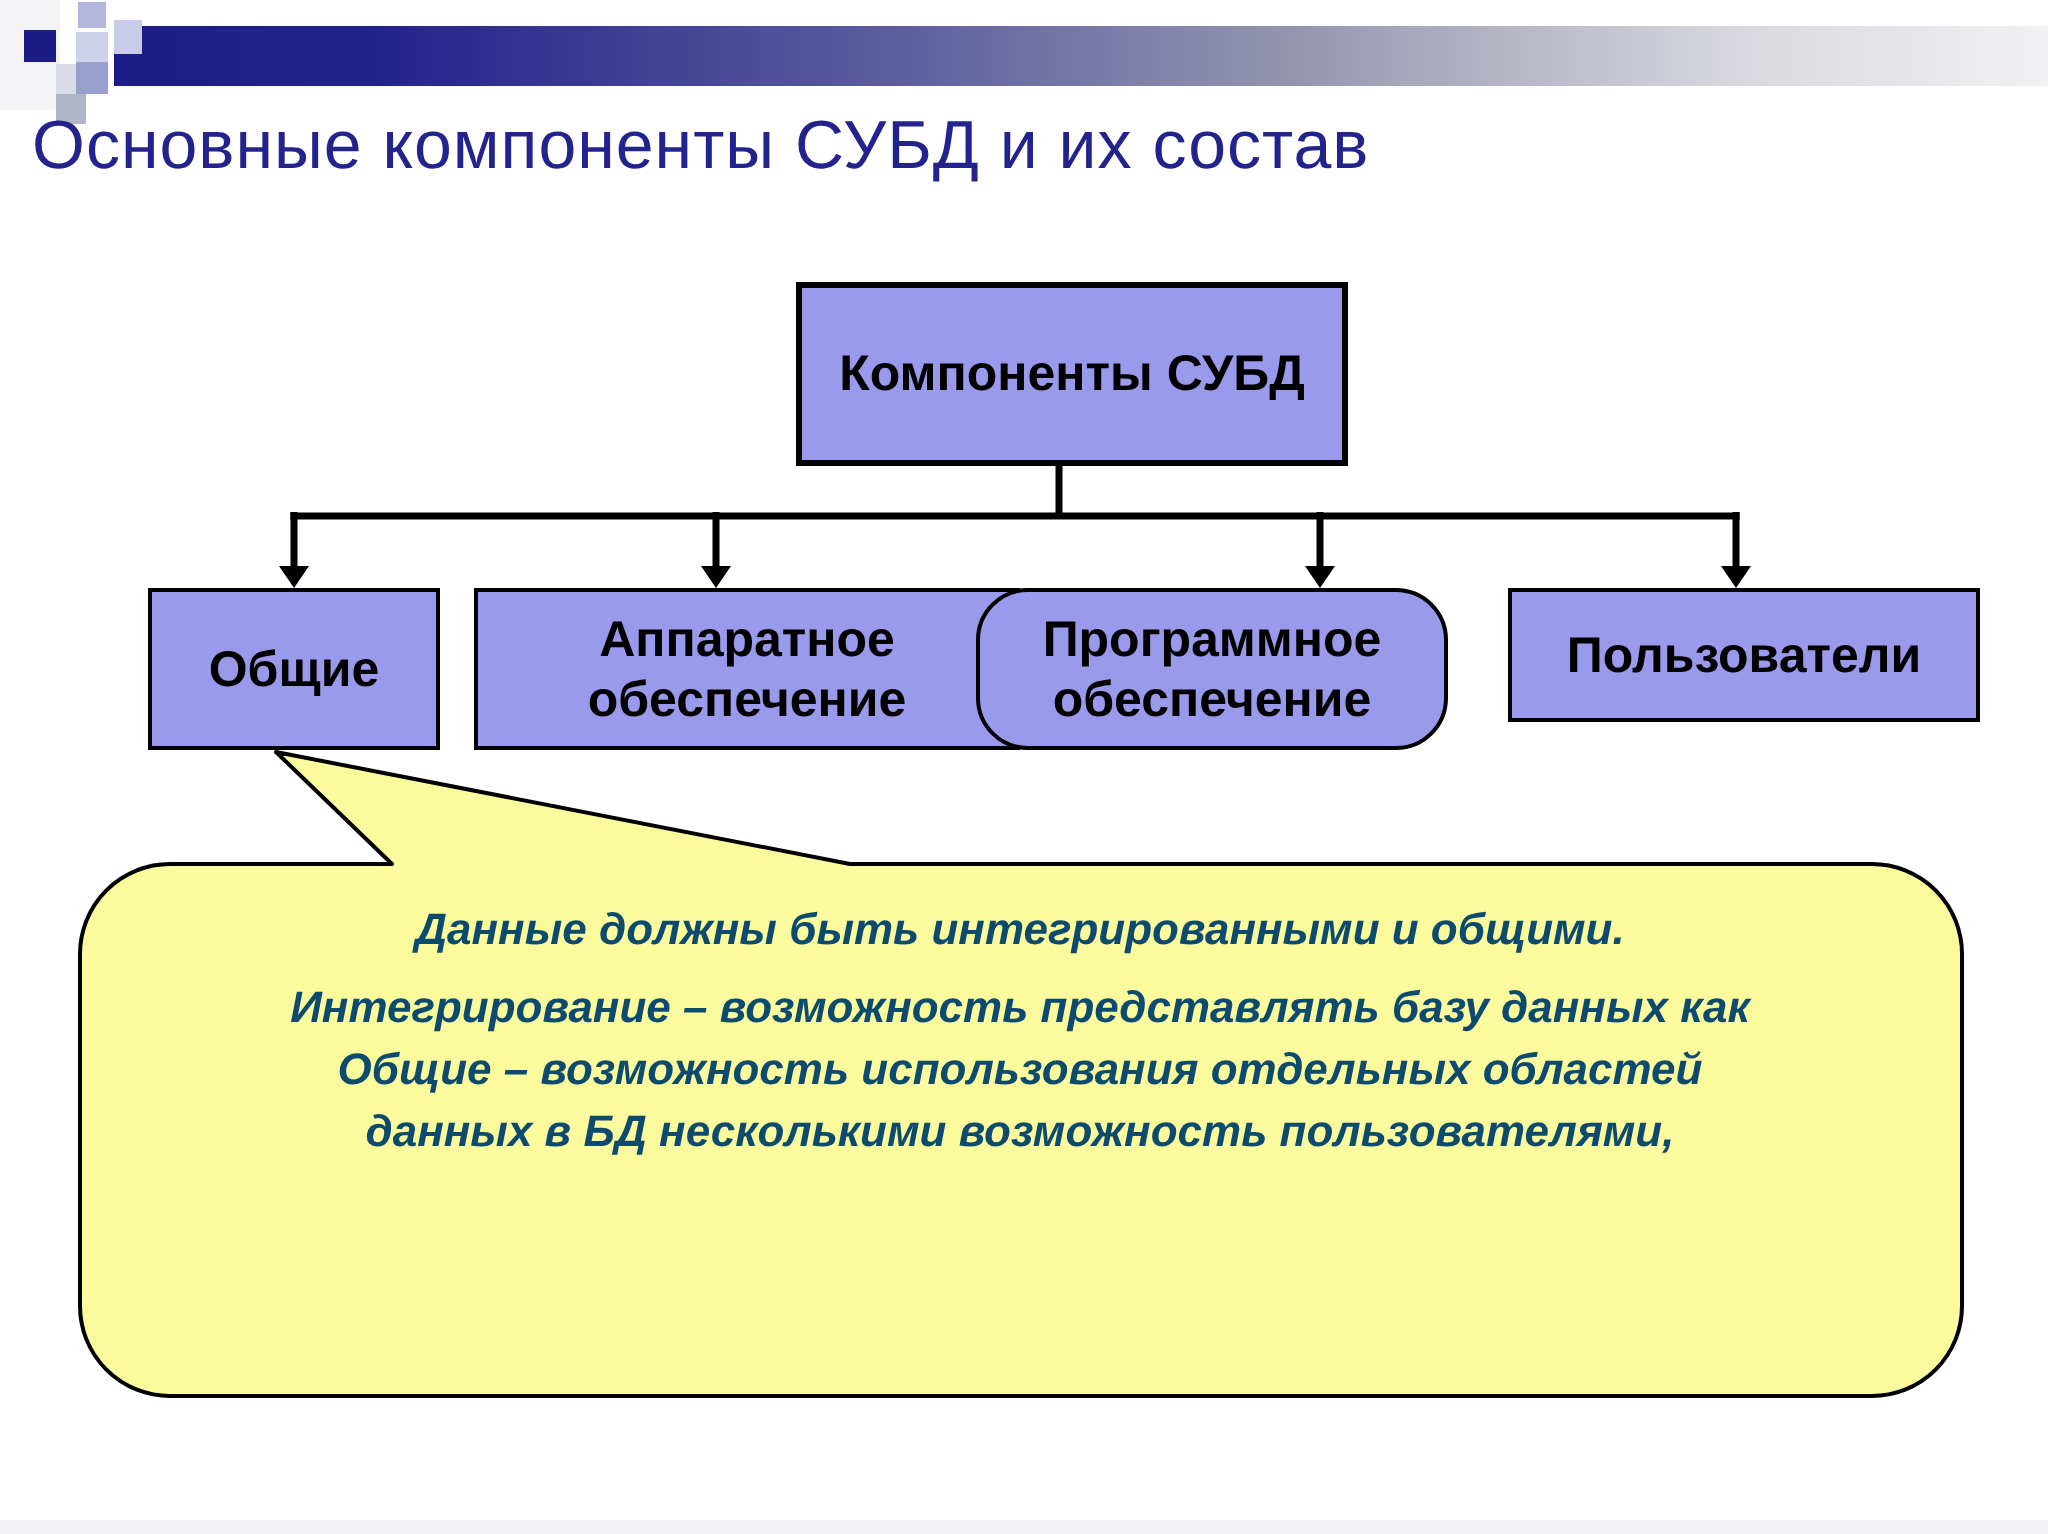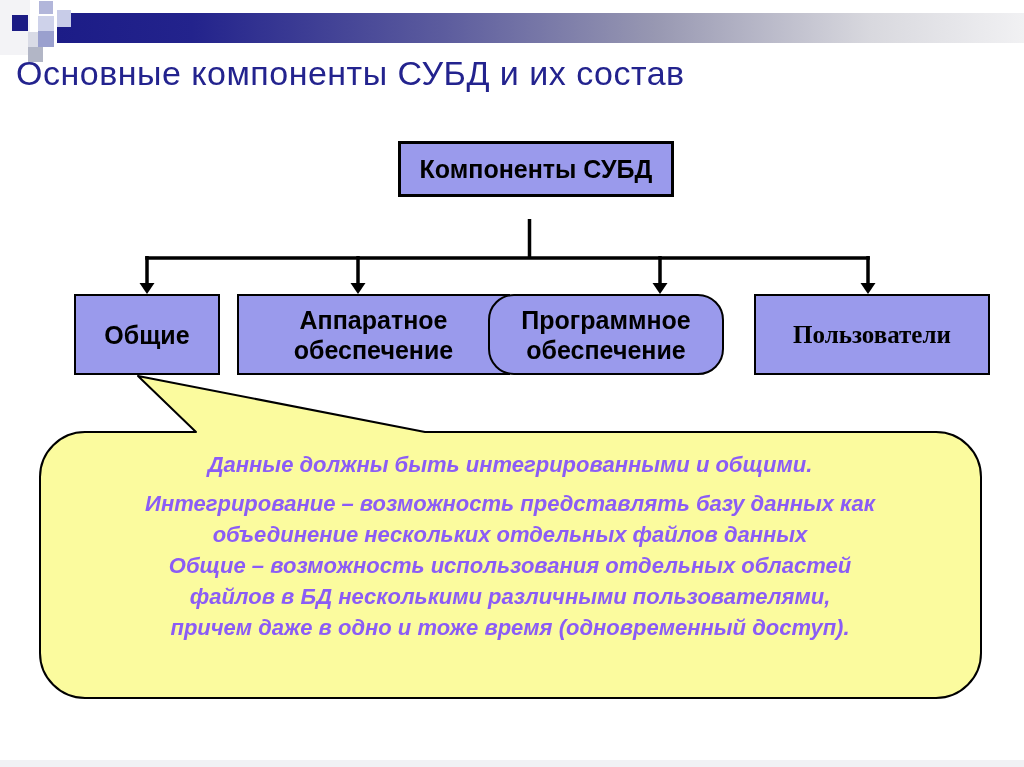--- a/index.html
+++ b/index.html
@@ -31,32 +31,32 @@
     color:var(--c-title-text,#23238e);white-space:nowrap;
   }
   
   .box{
     position:absolute;display:flex;align-items:center;justify-content:center;
     text-align:center;background:var(--c-box-fill,#9a9aec);
     border:2px solid var(--c-box-border,#000);
     color:var(--c-box-text,#000);font-weight:bold;font-size:25px;line-height:30px;
     box-sizing:border-box;
   }
-  .box-root{left:398px;top:141px;width:276px;height:56px;border-width:3px;}
+  .box-root{left:398px;top:141px;width:276px;height:92px;border-width:3px;}
   .box-1{left:74px;top:294px;width:146px;height:81px;}
   .box-2{left:237px;top:294px;width:273px;height:81px;}
   .box-3{left:488px;top:294px;width:236px;height:81px;border-radius:26px;}
-  .box-4{left:754px;top:294px;width:236px;height:81px;font-family:Liberation Serif, serif;}
+  .box-4{left:754px;top:294px;width:236px;height:67px;}
   .box span{display:block;padding:0 8px;}
   
   .overlay{position:absolute;left:0;top:0;width:1024px;height:767px;pointer-events:none;}
   
   .callout-text{
     position:absolute;left:55px;top:449px;width:910px;
-    text-align:center;color:#8b5cf6;font-weight:bold;font-style:italic;
+    text-align:center;color:#0c4a6e;font-weight:bold;font-style:italic;
     font-size:22px;line-height:31px;
   }
   .cl{white-space:nowrap;}
   .gap-after{margin-bottom:8px;}
   
   .footer-strip{position:absolute;left:0;top:760px;width:1024px;height:7px;background:#f1f1f4;}
 </style>
 </head>
 <body>
 
@@ -109,20 +109,18 @@
 
   <svg class="overlay" viewBox="0 0 1024 767">
     <path d="M 85,432 L 196,432 L 138,376 L 425,432 L 936,432
              A 45,45 0 0 1 981,477 L 981,653 A 45,45 0 0 1 936,698
              L 85,698 A 45,45 0 0 1 40,653 L 40,477 A 45,45 0 0 1 85,432 Z" style="fill:var(--c-callout-fill,#fbfb9e);stroke:var(--c-callout-border,#000);stroke-width:2;stroke-linejoin:round;"></path>
   </svg>
 
   <div class="callout-text">
     <div class="cl gap-after">Данные должны быть интегрированными и общими.</div>
     <div class="cl">Интегрирование – возможность представлять базу данных как</div>
-    <div class="cl">объединение нескольких отдельных файлов данных</div>
     <div class="cl">Общие – возможность использования отдельных областей</div>
-    <div class="cl">файлов в БД несколькими различными пользователями,</div>
-    <div class="cl">причем даже в одно и тоже время (одновременный доступ).</div>
+    <div class="cl">данных в БД несколькими возможность пользователями,</div>
   </div>
 
   <div class="footer-strip"></div>
 </div>
 
 </body></html>

